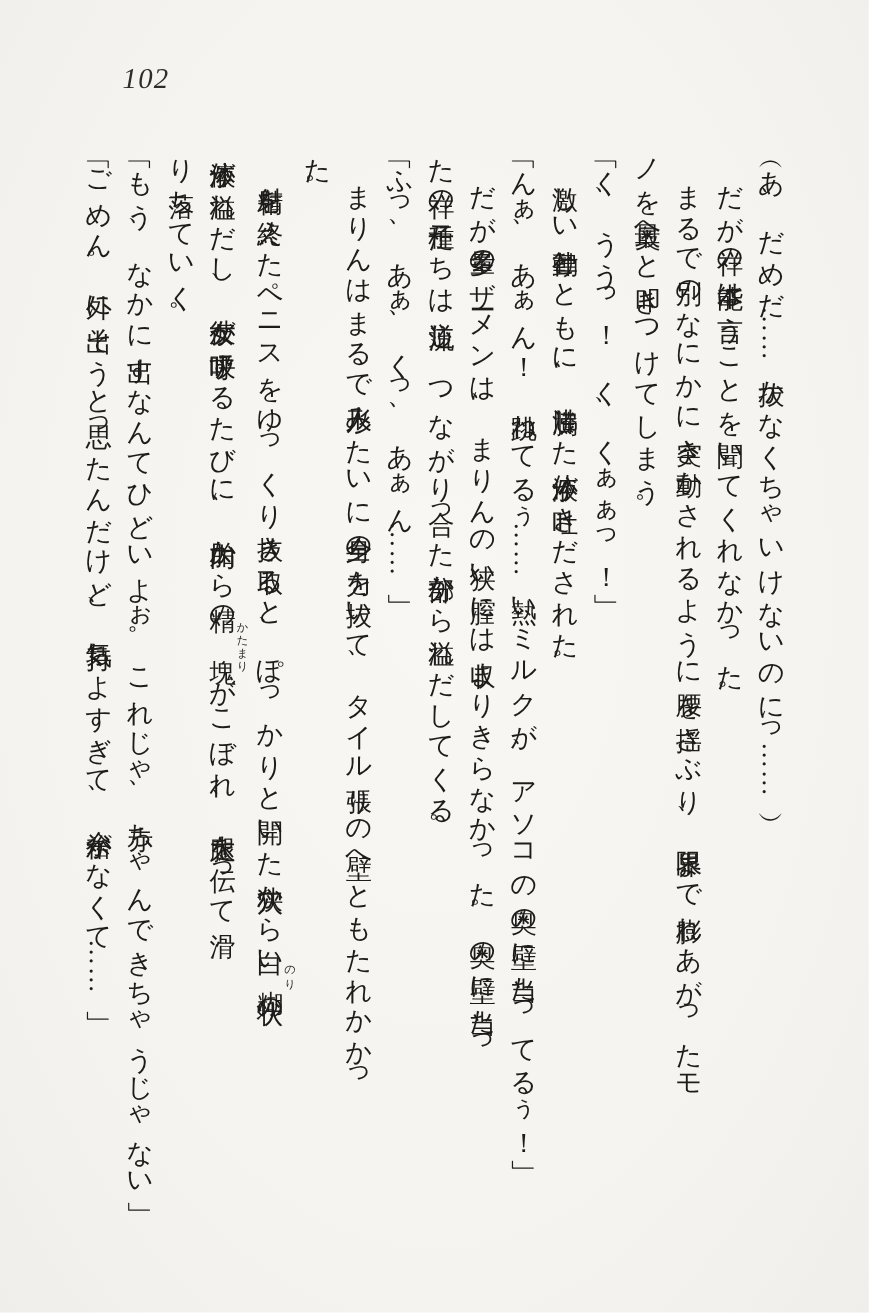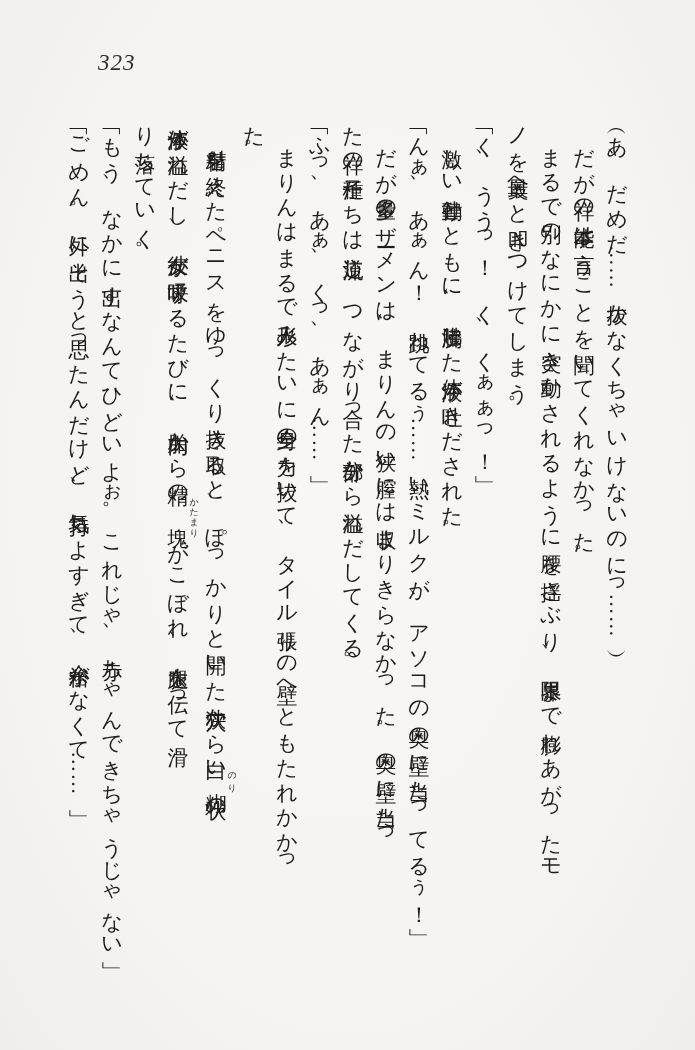--- a/index.html
+++ b/index.html
@@ -50,21 +50,21 @@
   ruby rt {
     font-size: 9px;
     letter-spacing: 0;
     color: #2a2927;
   }
 </style>
 </head>
 <body>
 
 <div class="page">
-  <div class="page-number">323</div>
+  <div class="page-number">102</div>
   <div class="text-block">
       <p class="line indent-bracket">（あ、だめだ……抜かなくちゃいけないのにっ……）</p>
       <p class="line indent-full">だが祥の本能は言うことを聞いてくれなかった。</p>
       <p class="line indent-full">まるで別のなにかに突き動かされるように腰を揺さぶり、限界まで膨れあがったモ</p>
       <p class="line indent-none">ノを最奥へと叩きつけてしまう。</p>
       <p class="line indent-bracket">「く、ううっ！　く、くぁぁっ！」</p>
       <p class="line indent-full">激しい律動とともに、沸騰した体液が吐きだされた。</p>
       <p class="line indent-bracket">「んぁ、あぁん！　跳ねてるぅ……熱いミルクが、アソコの奥の壁に当たってるぅ！」</p>
       <p class="line indent-full">だが多量のザーメンは、まりんの狭い膣には収まりきらなかった。奥の壁に当たっ</p>
       <p class="line indent-none">た祥の子種たちは逆流し、つながり合った部分から溢れだしてくる。</p>

